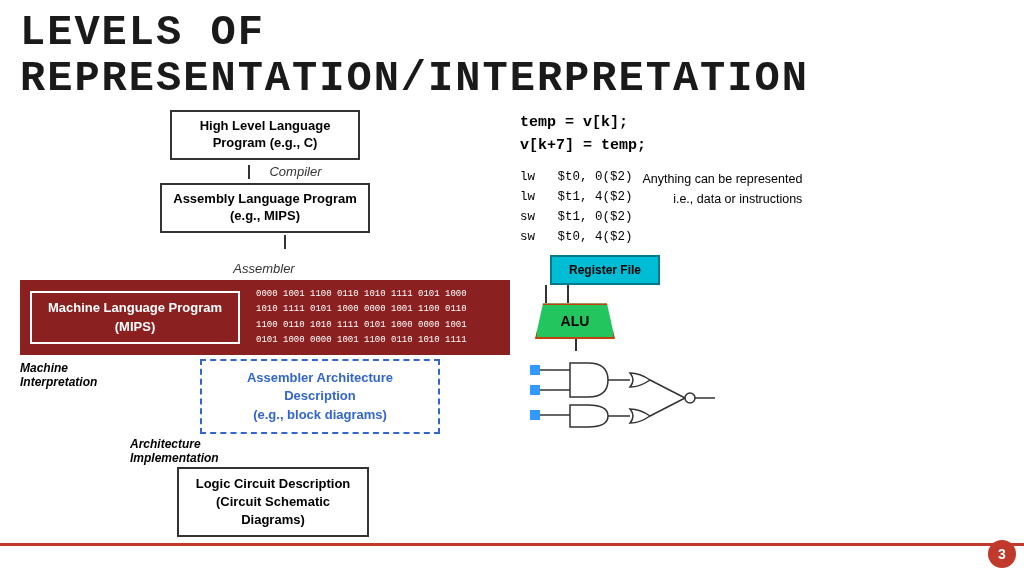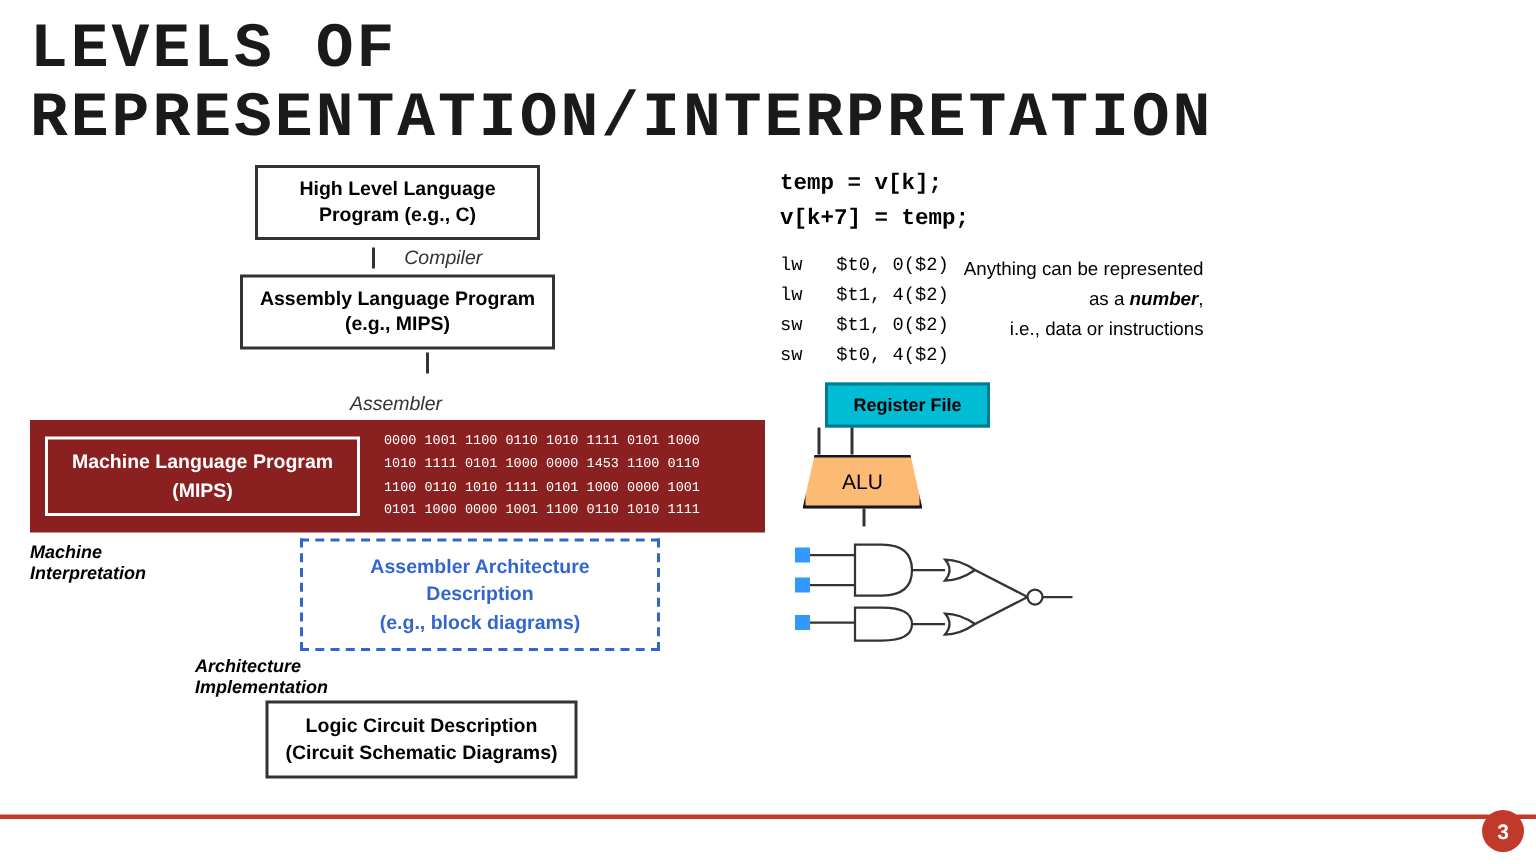--- a/index.html
+++ b/index.html
@@ -204,21 +204,21 @@
       </div>
 
       <div class="full-width-machine" style="width:100%; display:flex; background:#8B2020; padding:4px 0;">
         <div style="display:flex; align-items:center; justify-content:center; width:230px; flex-shrink:0;">
           <div style="background:#8B2020; color:#fff; border:2px solid #fff; text-align:center; font-size:13px; font-weight:bold; padding:6px 10px; line-height:1.4; width:210px;">
             <span>Machine  Language Program (MIPS)</span>
           </div>
         </div>
         <div style="flex:1; font-family:'Courier New',monospace; font-size:9px; color:#fff; padding:3px 6px; line-height:1.7;">
           <div>0000 1001 1100 0110 1010 1111 0101 1000</div>
-          <div>1010 1111 0101 1000 0000 1453 1100 0110</div>
+          <div>1010 1111 0101 1000 0000 1001 1100 0110</div>
           <div>1100 0110 1010 1111 0101 1000 0000 1001</div>
           <div>0101 1000 0000 1001 1100 0110 1010 1111</div>
         </div>
       </div>
 
       <div style="display:flex; margin-top:4px;">
         <div style="width:110px; flex-shrink:0; padding-top:2px;">
           <div class="small-label">
             <em>Machine<br>Interpretation</em>
           </div>
@@ -227,21 +227,21 @@
 
           <div class="box-hardware" style="width:240px;">
             <span>Assembler Architecture Description</span><br>
             <span>(e.g., block diagrams)</span>
           </div>
 
           <div style="display:flex; margin-top:3px;">
             <div class="small-label" style="width:105px; flex-shrink:0;"><em>Architecture<br>Implementation</em></div>
           </div>
 
-          <div class="box-logic" style="width:208px; margin-top:2px;margin-left:47px;">
+          <div class="box-logic" style="width:192px; margin-top:2px;margin-left:47px;">
             <span>Logic Circuit Description<br>(Circuit Schematic Diagrams)</span>
           </div>
         </div>
       </div>
 
     </div>
 
     <div class="layout-right">
 
       <div class="code-block">
@@ -251,44 +251,43 @@
 
       <div style="display:flex; gap:10px; margin-bottom:8px;">
         <div class="asm-code">
           <div>lw&nbsp;&nbsp;&nbsp;$t0, 0($2)</div>
           <div>lw&nbsp;&nbsp;&nbsp;$t1, 4($2)</div>
           <div>sw&nbsp;&nbsp;&nbsp;$t1, 0($2)</div>
           <div>sw&nbsp;&nbsp;&nbsp;$t0, 4($2)</div>
         </div>
         <div class="asm-desc" style="padding-top:2px;">
           <div>Anything can be represented</div>
-          <div style="text-align:right;">as a <em><strong>number</strong></em>,</div>
           <div style="text-align:right;">i.e., data or instructions</div>
         </div>
       </div>
 
       <div style="margin-top:5px; display:flex; flex-direction:column; align-items:flex-start; padding-left:10px;">
 
         <div class="register-file-box">
           <span>Register File</span>
         </div>
 
         <div style="display:flex; gap:20px; margin-left:15px;">
           <div style="width:2px; height:18px; background:#333;"></div>
           <div style="width:2px; height:18px; background:#333;"></div>
         </div>
 
         <div style="
-          background:#fdba74;
-          border:2px solid #0f172a;
+          background:#22c55e;
+          border:2px solid #c2410c;
           width:80px;
           text-align:center;
           padding:8px 6px;
           font-size:14px;
-          font-weight:normal;
+          font-weight:bold;
           color:#000;
           margin-left:5px;
           clip-path: polygon(10% 0%, 90% 0%, 100% 100%, 0% 100%);
         ">
           <span>ALU</span>
         </div>
 
         <div style="margin-left:45px; margin-top:0;">
           <div style="width:2px; height:12px; background:#333;"></div>
         </div>

